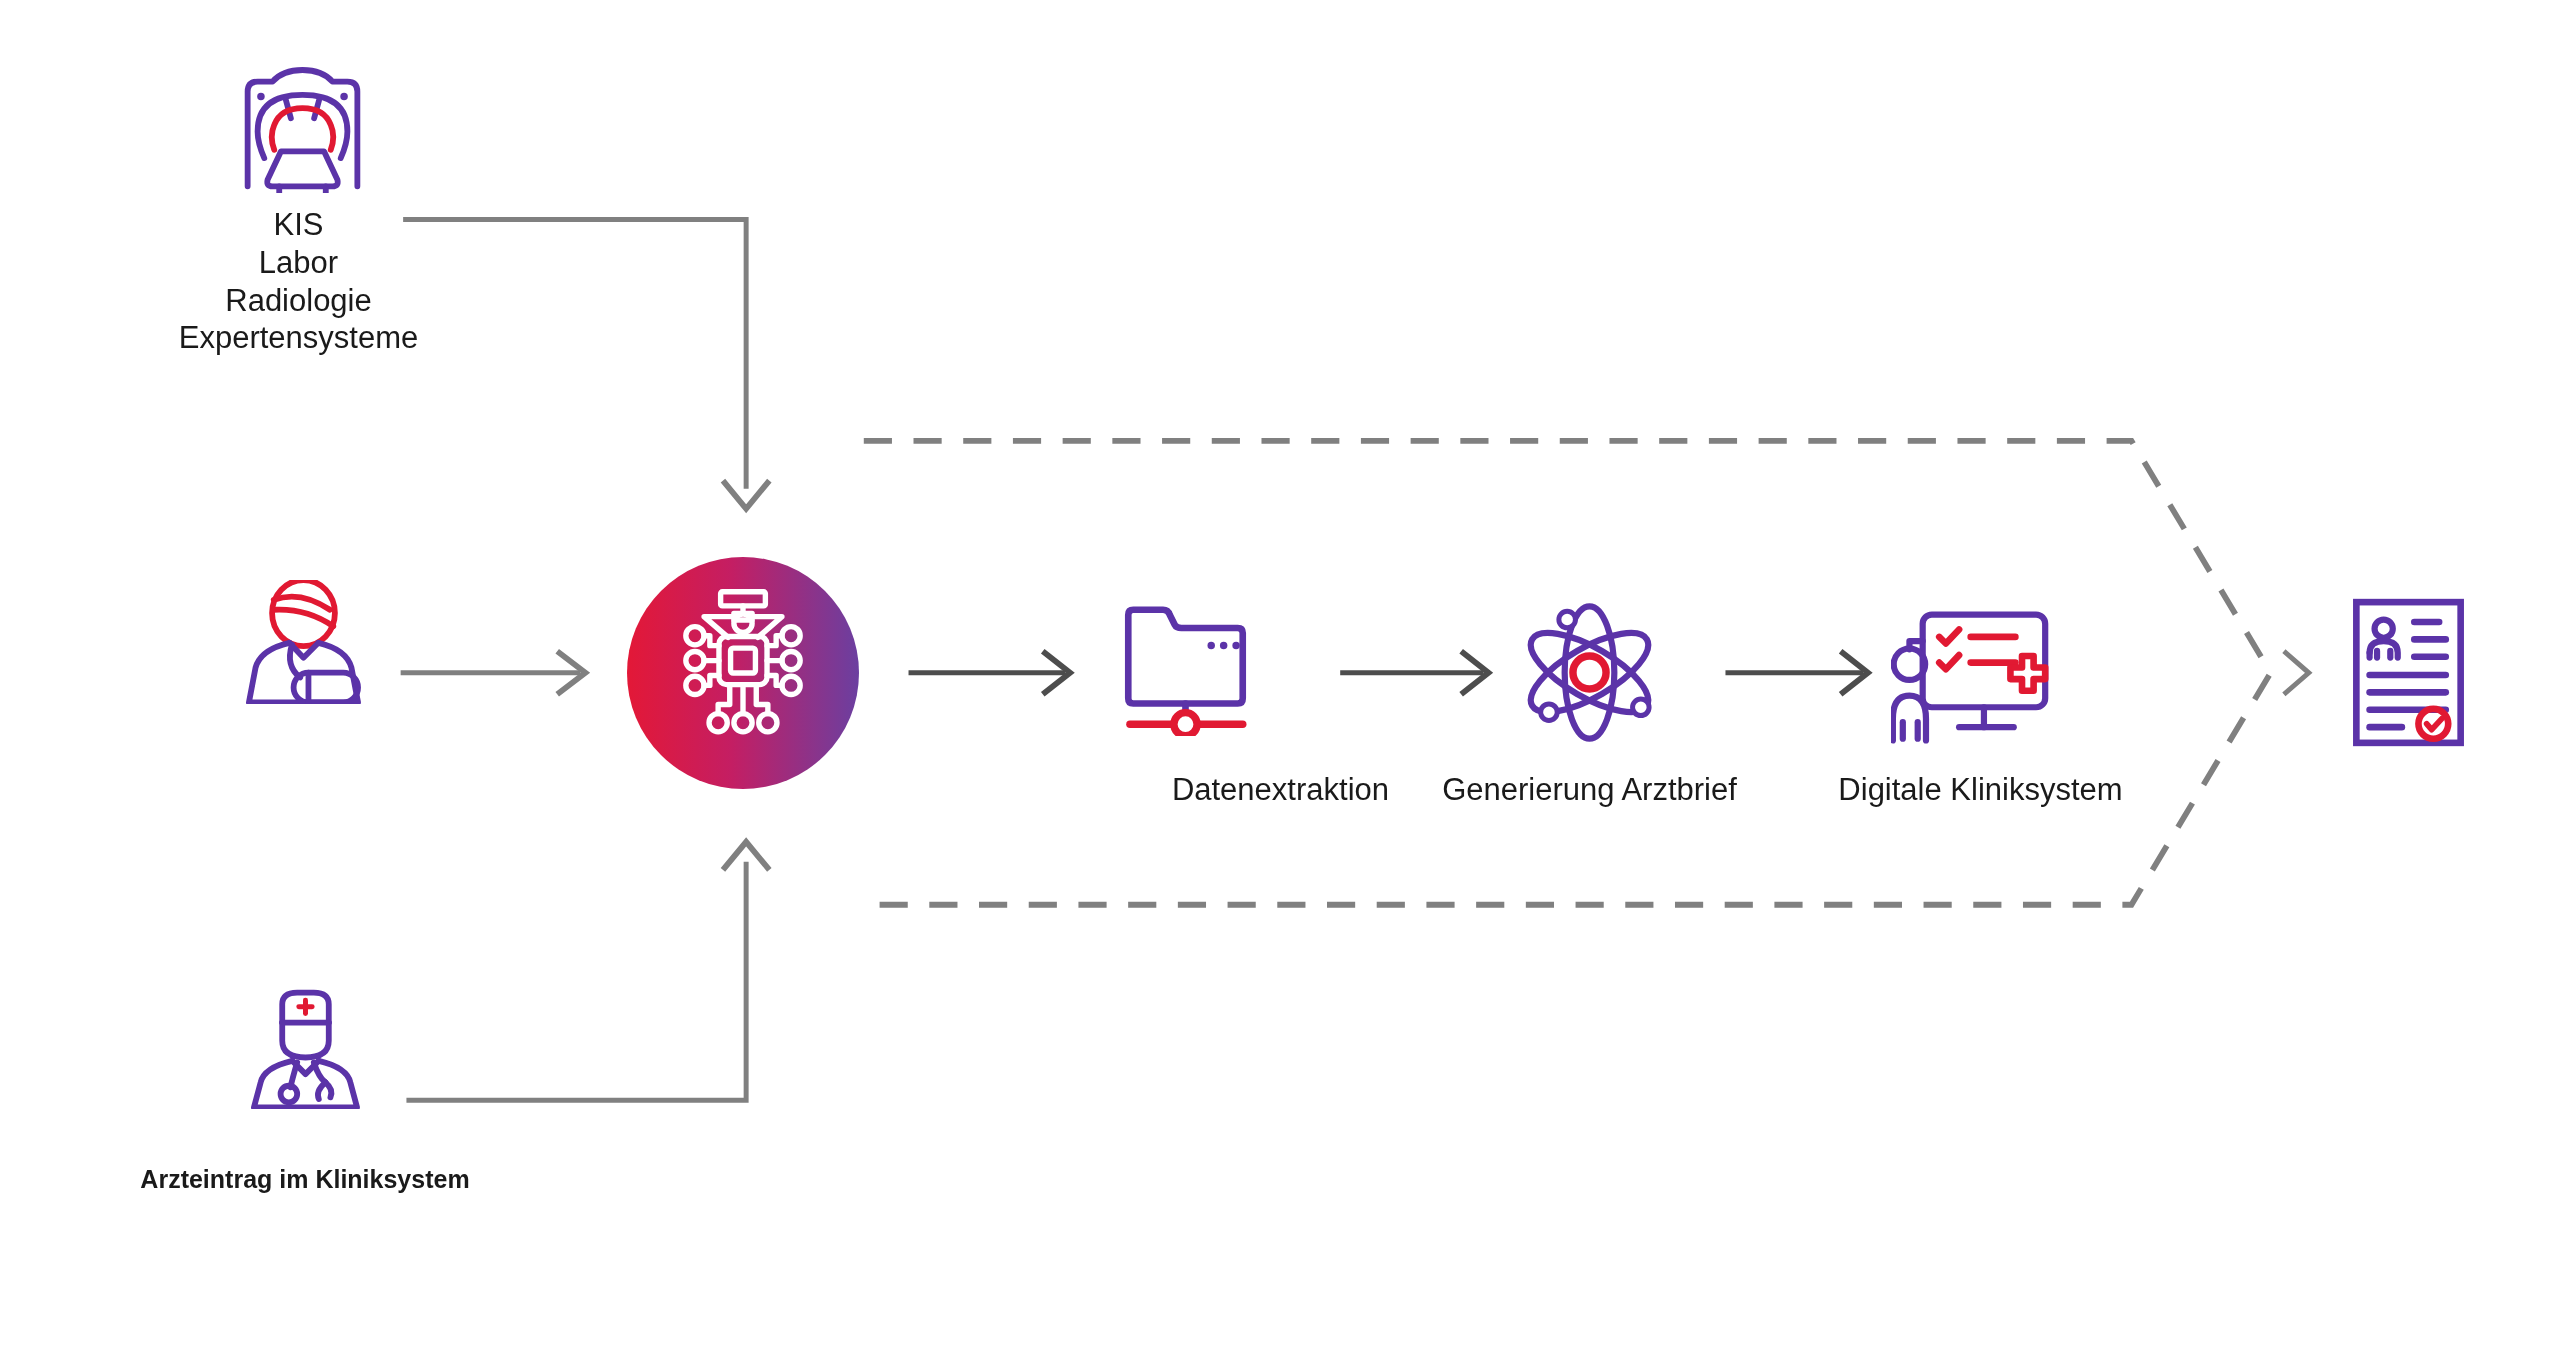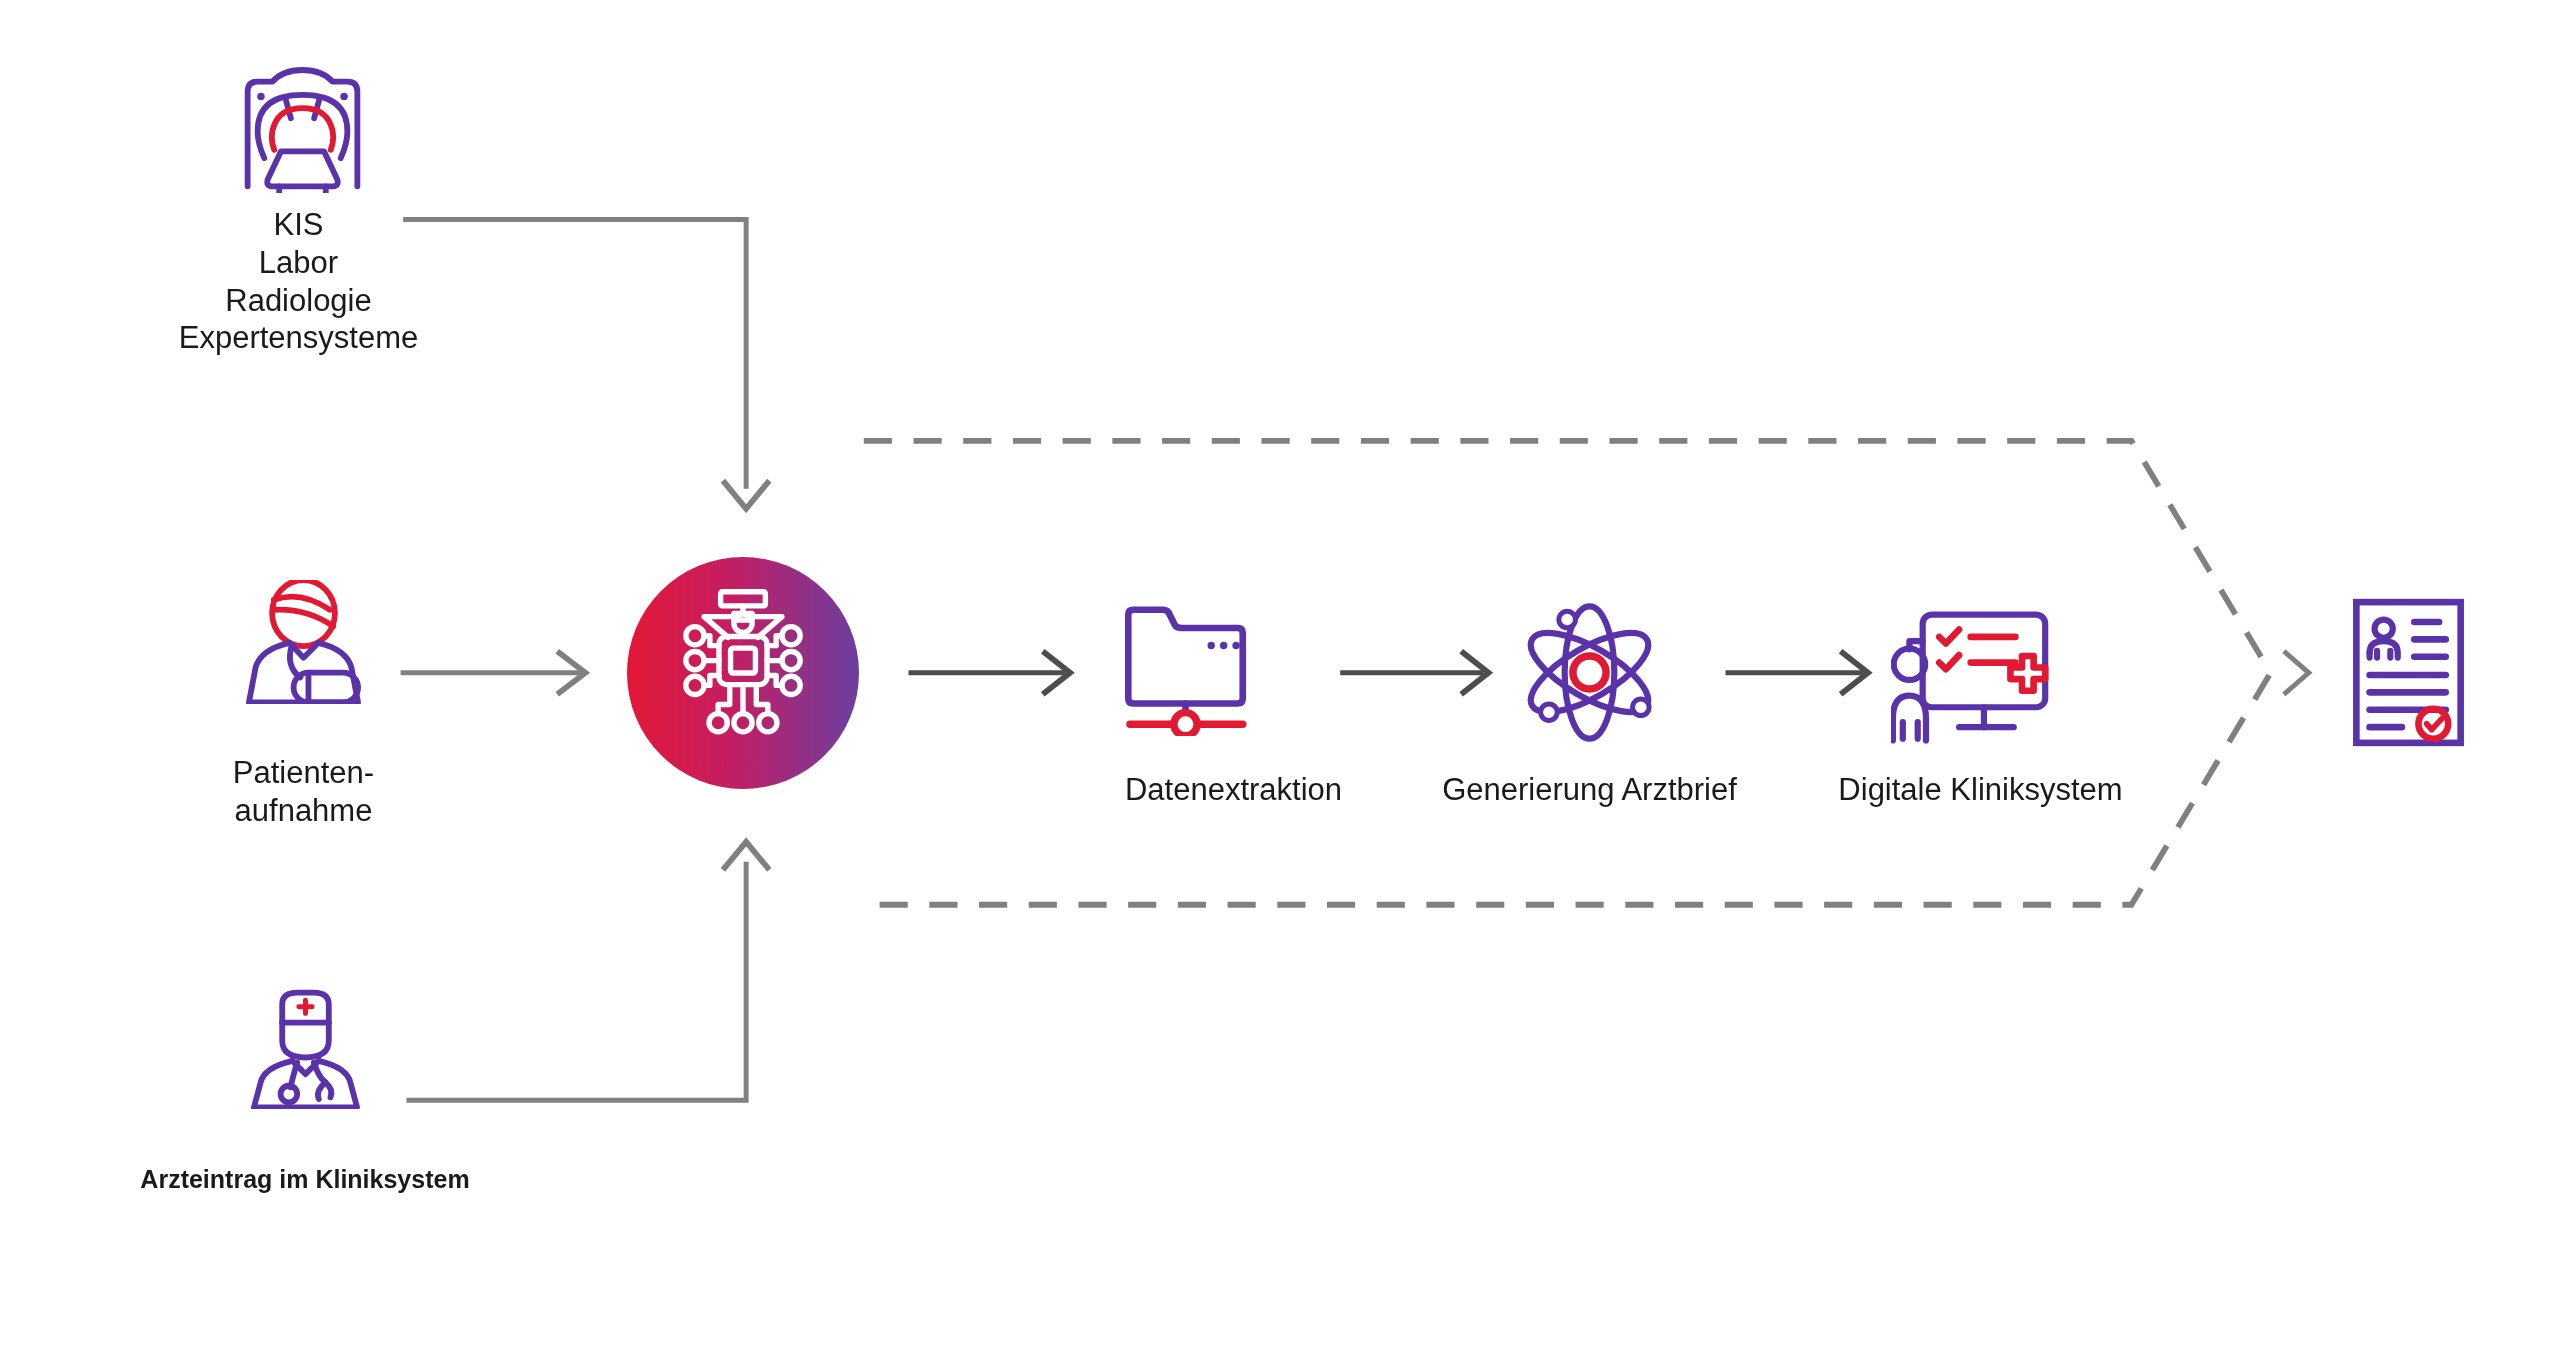--- a/index.html
+++ b/index.html
@@ -136,22 +136,20 @@
       </g>
       <g fill="none" stroke="#5B33A8" stroke-width="7" stroke-linecap="round" stroke-linejoin="round">
         <path d="M 63 76 L 80 94 L 98 76"></path>
         <path d="M 63 76 Q 28 84 22 106 L 14 148 L 146 148 L 138 106 Q 132 84 98 76"></path>
         <path d="M 66 78 Q 58 104 76 118"></path>
         <rect x="68" y="112" width="78" height="36" rx="18"></rect>
         <path d="M 86 112 L 86 148"></path>
       </g>
     </svg>
   </div>
-  <div class="label label-lg" style="left:30px; top:754px; width:547px;">Patienten-
-aufnahme</div>
 
   <div class="node icon-box" style="left:239px; top:986px; width:133px; height:123px;">
     <svg width="133" height="123" viewBox="0 0 160 148">
       <g fill="none" stroke="#5B33A8" stroke-width="7" stroke-linecap="round" stroke-linejoin="round">
         <path d="M 52 44 L 52 22 Q 52 8 70 8 L 90 8 Q 108 8 108 22 L 108 44"></path>
         <path d="M 52 44 L 108 44"></path>
         <path d="M 52 44 L 52 66 Q 52 86 80 86 Q 108 86 108 66 L 108 44"></path>
         <path d="M 64 90 L 80 106 L 96 90"></path>
         <path d="M 64 90 Q 30 98 26 116 L 18 146 L 142 146 L 134 116 Q 130 98 96 90"></path>
         <path d="M 70 92 Q 64 112 62 122"></path>
@@ -217,21 +215,21 @@
       </g>
       <g fill="#5B33A8">
         <circle cx="116" cy="51" r="4.5"></circle>
         <circle cx="131" cy="51" r="4.5"></circle>
         <circle cx="146" cy="51" r="4.5"></circle>
       </g>
       <path d="M 18 146 L 154 146" fill="none" stroke="#E11932" stroke-width="9" stroke-linecap="round"></path>
       <circle cx="85" cy="146" r="14" fill="#ffffff" stroke="#E11932" stroke-width="9"></circle>
     </svg>
   </div>
-  <div class="label label-step" style="left:985px; top:771px; width:497px;">Datenextraktion</div>
+  <div class="label label-step" style="left:892px; top:771px; width:497px;text-align:right;">Datenextraktion</div>
 
   <div class="node icon-box" style="left:1515px; top:598px; width:149px; height:149px;">
     <svg width="149" height="149" viewBox="0 0 180 180">
       <g fill="none" stroke="#5B33A8" stroke-width="7.5">
         <ellipse cx="90" cy="90" rx="30" ry="80" transform="rotate(0 90 90)"></ellipse>
         <ellipse cx="90" cy="90" rx="30" ry="80" transform="rotate(60 90 90)"></ellipse>
         <ellipse cx="90" cy="90" rx="30" ry="80" transform="rotate(120 90 90)"></ellipse>
       </g>
       <circle cx="90" cy="90" r="20" fill="none" stroke="#E11932" stroke-width="9"></circle>
       <g fill="#ffffff" stroke="#5B33A8" stroke-width="6">

